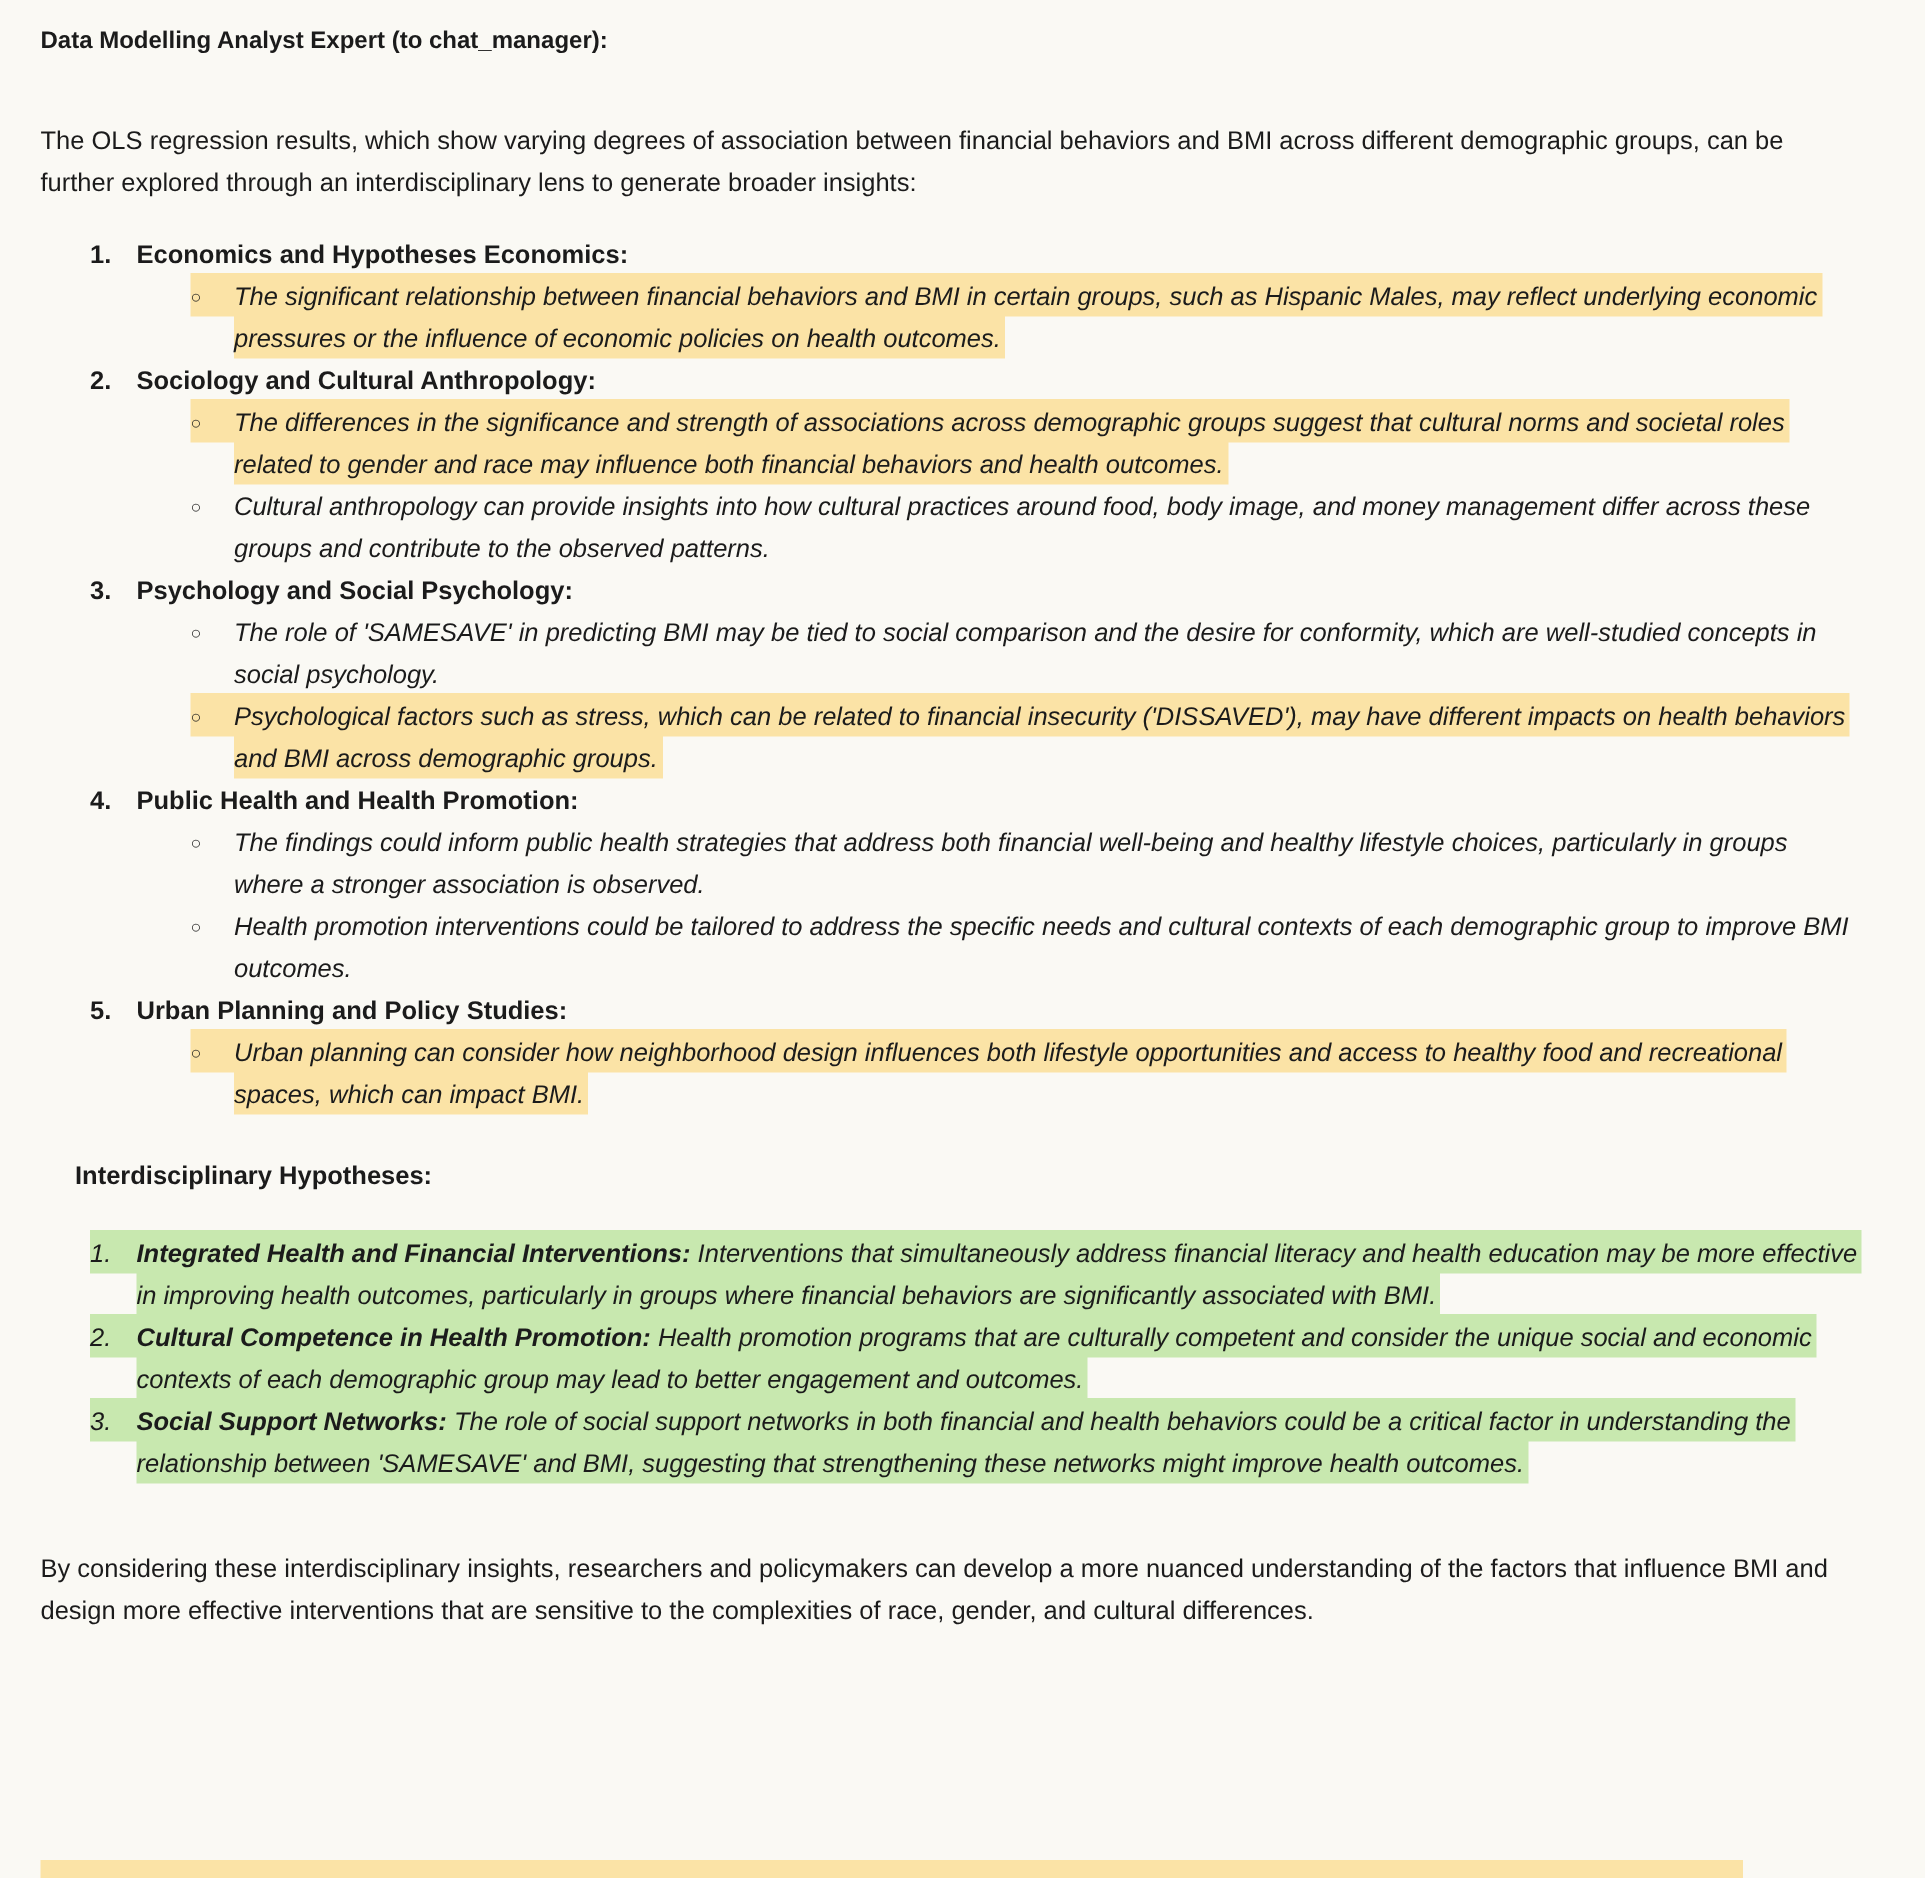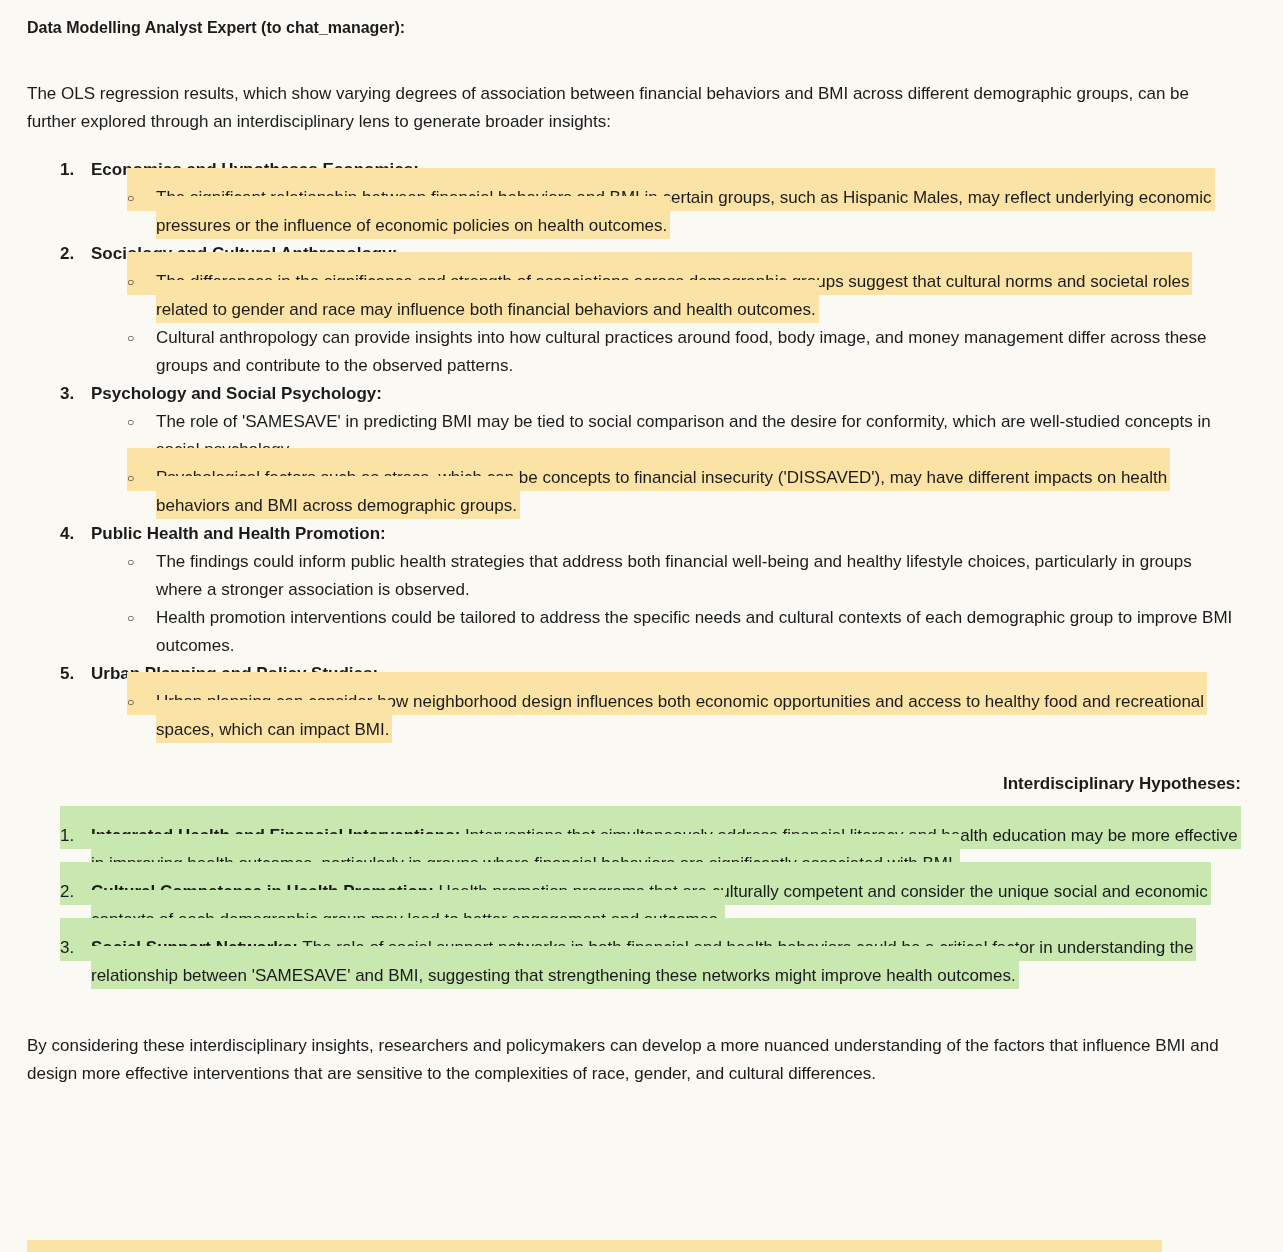--- a/index.html
+++ b/index.html
@@ -41,32 +41,33 @@
     text-indent: -29px;
   }
   .marker {
     display: inline-block;
     width: 29px;
     text-indent: 0;
     font-size: 12px;
     vertical-align: 1px;
   }
 
-  .hyp-title { margin: 26px 0 0 23px; font-weight: 700; text-align: right; }
+  .hyp-title { margin: 26px 0 0 23px; font-weight: 700; }
   .hyps { margin-top: 24px; }
   .hyp {
     padding-left: 64px;
     text-indent: -31px;
   }
   .closing { margin-top: 42px; }
 
   .hl-span {
     -webkit-box-decoration-break: clone;
     box-decoration-break: clone;
-    padding: 20px 3px 4px 0;
+    padding: 6px 3px 4px 0;
+    font-style: italic;
   }
   .hl-yellow { background: var(--hl-yellow, #fbe3a6); }
   .hl-green  { background: var(--hl-green, #c8e8af); }
 
   .cutoff-bar {
     position: absolute;
     left: 27px;
     bottom: 0;
     width: 1135px;
     height: 12px;
@@ -106,42 +107,42 @@
     </div>
 
     <div>
       <div class="sec-head">
         <span class="num">3.</span><span>Psychology and Social Psychology:</span>
       </div>
       <div class="bullet">
         <span class="hl-span"><span class="marker">○</span><span>The role of 'SAMESAVE' in predicting BMI may be tied to social comparison and the desire for conformity, which are well-studied concepts in social psychology.</span></span>
       </div>
       <div class="bullet">
-        <span class="hl-span hl-yellow"><span class="marker">○</span><span>Psychological factors such as stress, which can be concepts to financial insecurity ('DISSAVED'), may have different impacts on health behaviors and BMI across demographic groups.</span></span>
+        <span class="hl-span hl-yellow"><span class="marker">○</span><span>Psychological factors such as stress, which can be related to financial insecurity ('DISSAVED'), may have different impacts on health behaviors and BMI across demographic groups.</span></span>
       </div>
     </div>
 
     <div>
       <div class="sec-head">
         <span class="num">4.</span><span>Public Health and Health Promotion:</span>
       </div>
       <div class="bullet">
         <span class="hl-span"><span class="marker">○</span><span>The findings could inform public health strategies that address both financial well-being and healthy lifestyle choices, particularly in groups where a stronger association is observed.</span></span>
       </div>
       <div class="bullet">
         <span class="hl-span"><span class="marker">○</span><span>Health promotion interventions could be tailored to address the specific needs and cultural contexts of each demographic group to improve BMI outcomes.</span></span>
       </div>
     </div>
 
     <div>
       <div class="sec-head">
         <span class="num">5.</span><span>Urban Planning and Policy Studies:</span>
       </div>
       <div class="bullet">
-        <span class="hl-span hl-yellow"><span class="marker">○</span><span>Urban planning can consider how neighborhood design influences both economic opportunities and access to healthy food and recreational spaces, which can impact BMI.</span></span>
+        <span class="hl-span hl-yellow"><span class="marker">○</span><span>Urban planning can consider how neighborhood design influences both lifestyle opportunities and access to healthy food and recreational spaces, which can impact BMI.</span></span>
       </div>
     </div>
 
   </div>
 
   <p class="hyp-title">Interdisciplinary Hypotheses:</p>
 
   <div class="hyps">
 
     <div class="hyp">

